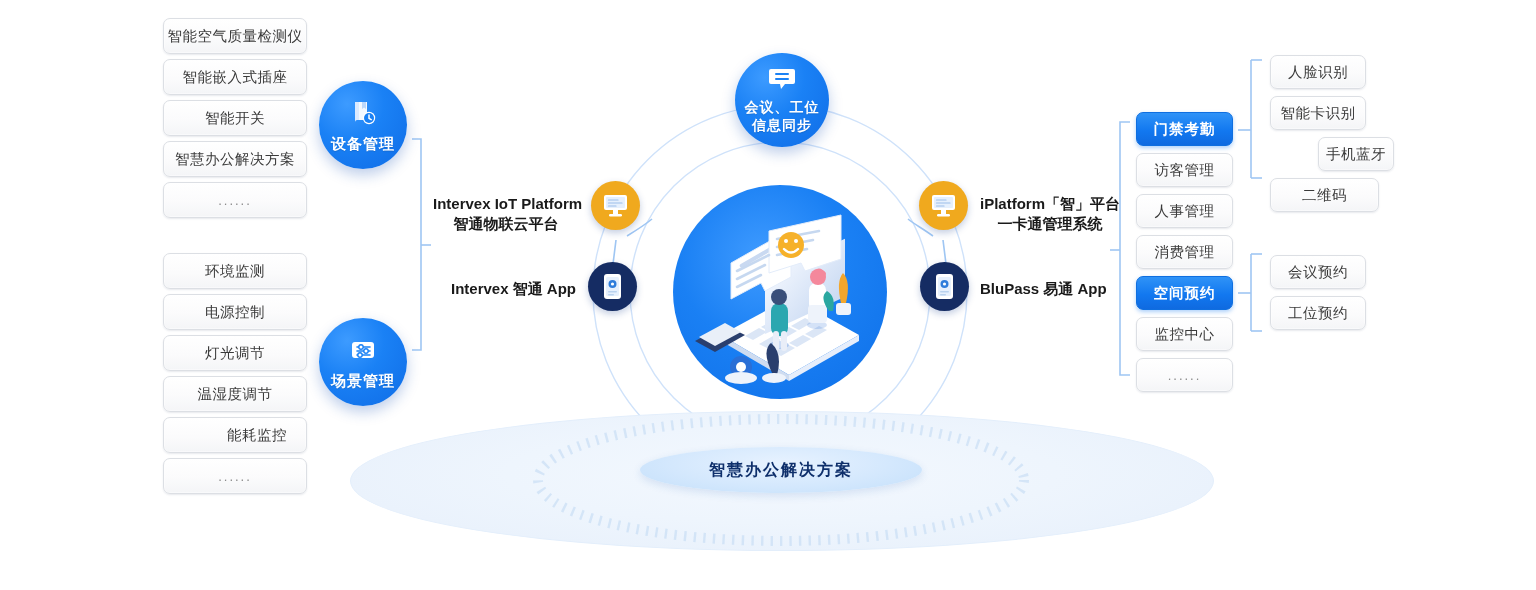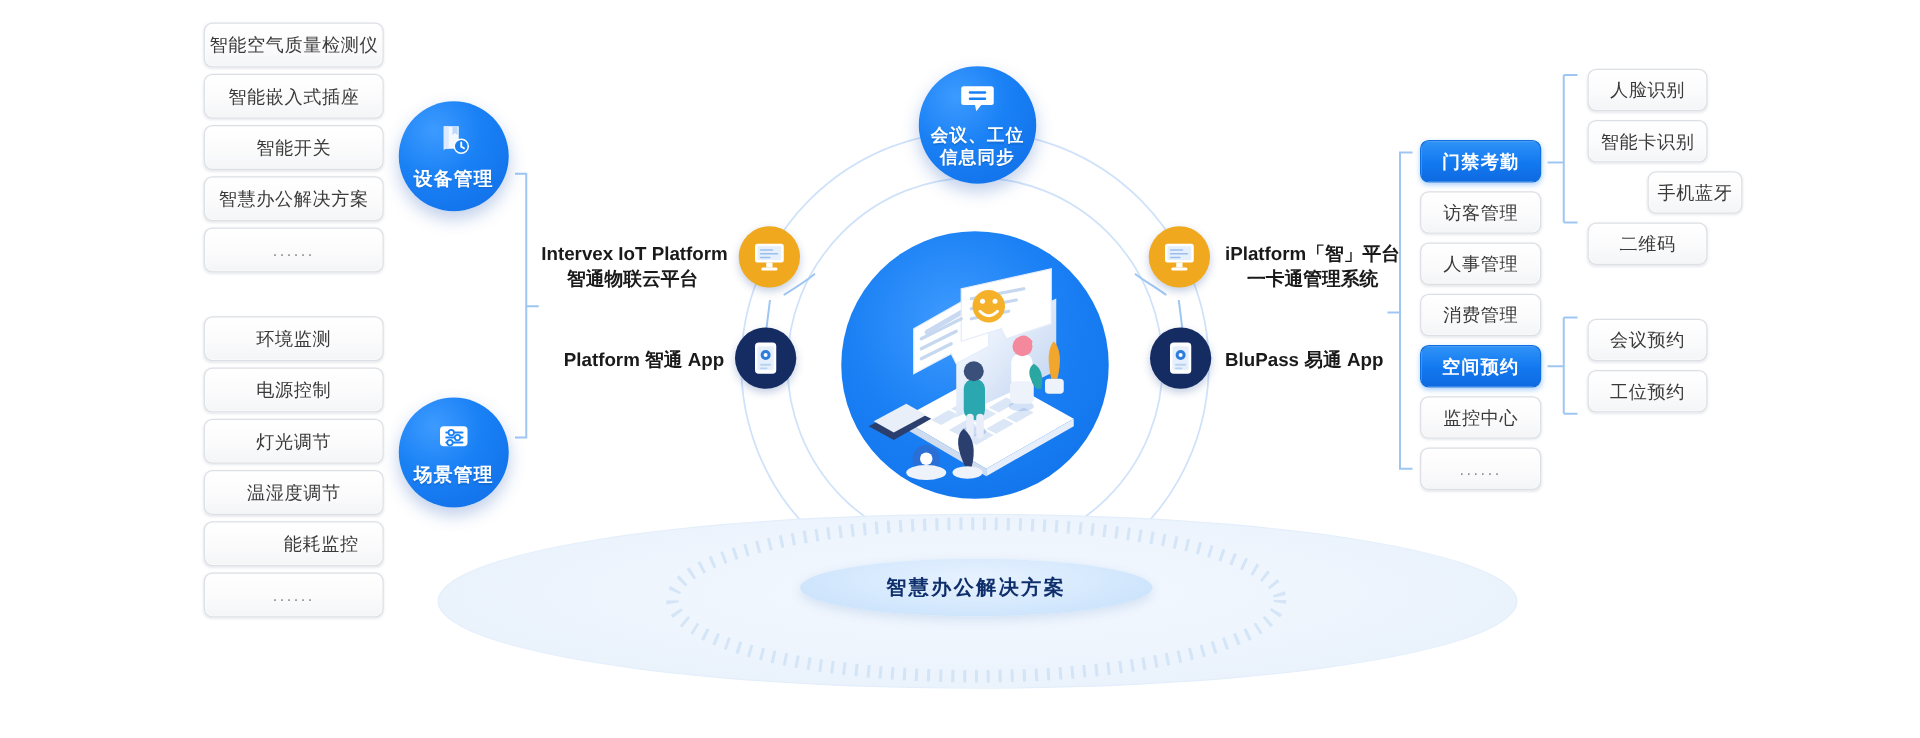--- a/index.html
+++ b/index.html
@@ -310,21 +310,21 @@
     <svg width="19" height="27" viewBox="0 0 19 27">
       <rect x="1" y="1" width="17" height="25" rx="3" fill="#fff"></rect>
       <rect x="3" y="4" width="13" height="19" rx="1.5" fill="#e6f0fd"></rect>
       <circle cx="9.5" cy="11" r="4" fill="#2f7ddb"></circle>
       <circle cx="9.5" cy="11" r="1.6" fill="#fff"></circle>
       <rect x="5" y="18" width="9" height="1.6" rx=".8" fill="#b9d2ef"></rect>
       <rect x="5" y="21" width="6" height="1.4" rx=".7" fill="#b9d2ef"></rect>
     </svg>
   </div>
   <div class="platlabel" style="left:451px;top:279px;">
-    <div>Platform 智通 App</div>
+    <div>Intervex 智通 App</div>
   </div>
 
   <div class="minibadge orange" style="left:919px;top:181px;width:49px;height:49px;">
     <svg width="27" height="25" viewBox="0 0 27 25">
       <rect x="2" y="2" width="23" height="15" rx="2" fill="#fff"></rect>
       <rect x="4" y="4" width="19" height="11" rx="1" fill="#e6f0fd"></rect>
       <g stroke="#9bbdea" stroke-width="1.2" stroke-linecap="round">
         <line x1="6.5" y1="7" x2="16" y2="7"></line>
           <line x1="6.5" y1="10" x2="20" y2="10"></line>
           <line x1="6.5" y1="13" x2="14" y2="13"></line>
@@ -376,21 +376,21 @@
 
   <div class="pill" style="left:1270px;top:55px;width:96px;height:34px;">
       <span>人脸识别</span>
     </div>
   <div class="pill" style="left:1270px;top:96px;width:96px;height:34px;">
       <span>智能卡识别</span>
     </div>
   <div class="pill" style="left:1318px;top:137px;width:76px;height:34px;">
       <span>手机蓝牙</span>
     </div>
-  <div class="pill" style="left:1270px;top:178px;width:96px;height:34px;">
+  <div class="pill" style="left:1270px;top:178px;width:109px;height:34px;">
       <span>二维码</span>
     </div>
 
   <div class="pill" style="left:1270px;top:255px;width:96px;height:34px;">
       <span>会议预约</span>
     </div>
   <div class="pill" style="left:1270px;top:296px;width:96px;height:34px;">
       <span>工位预约</span>
     </div>
 

